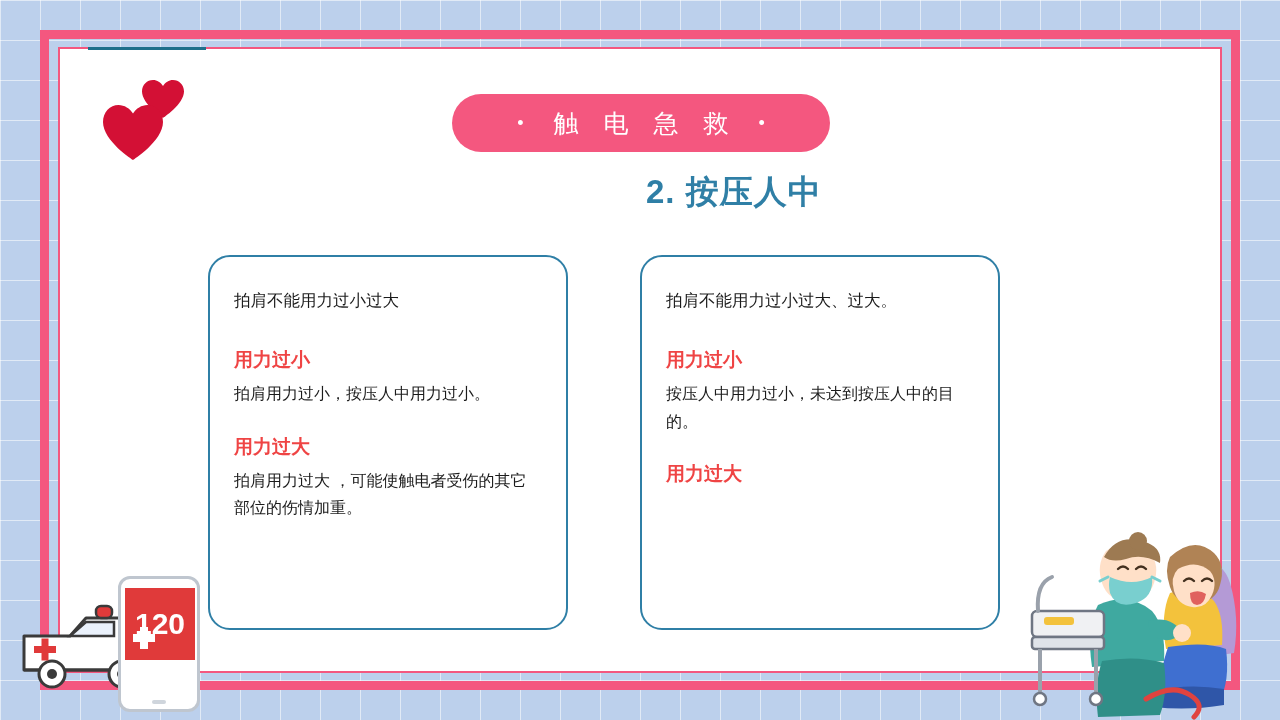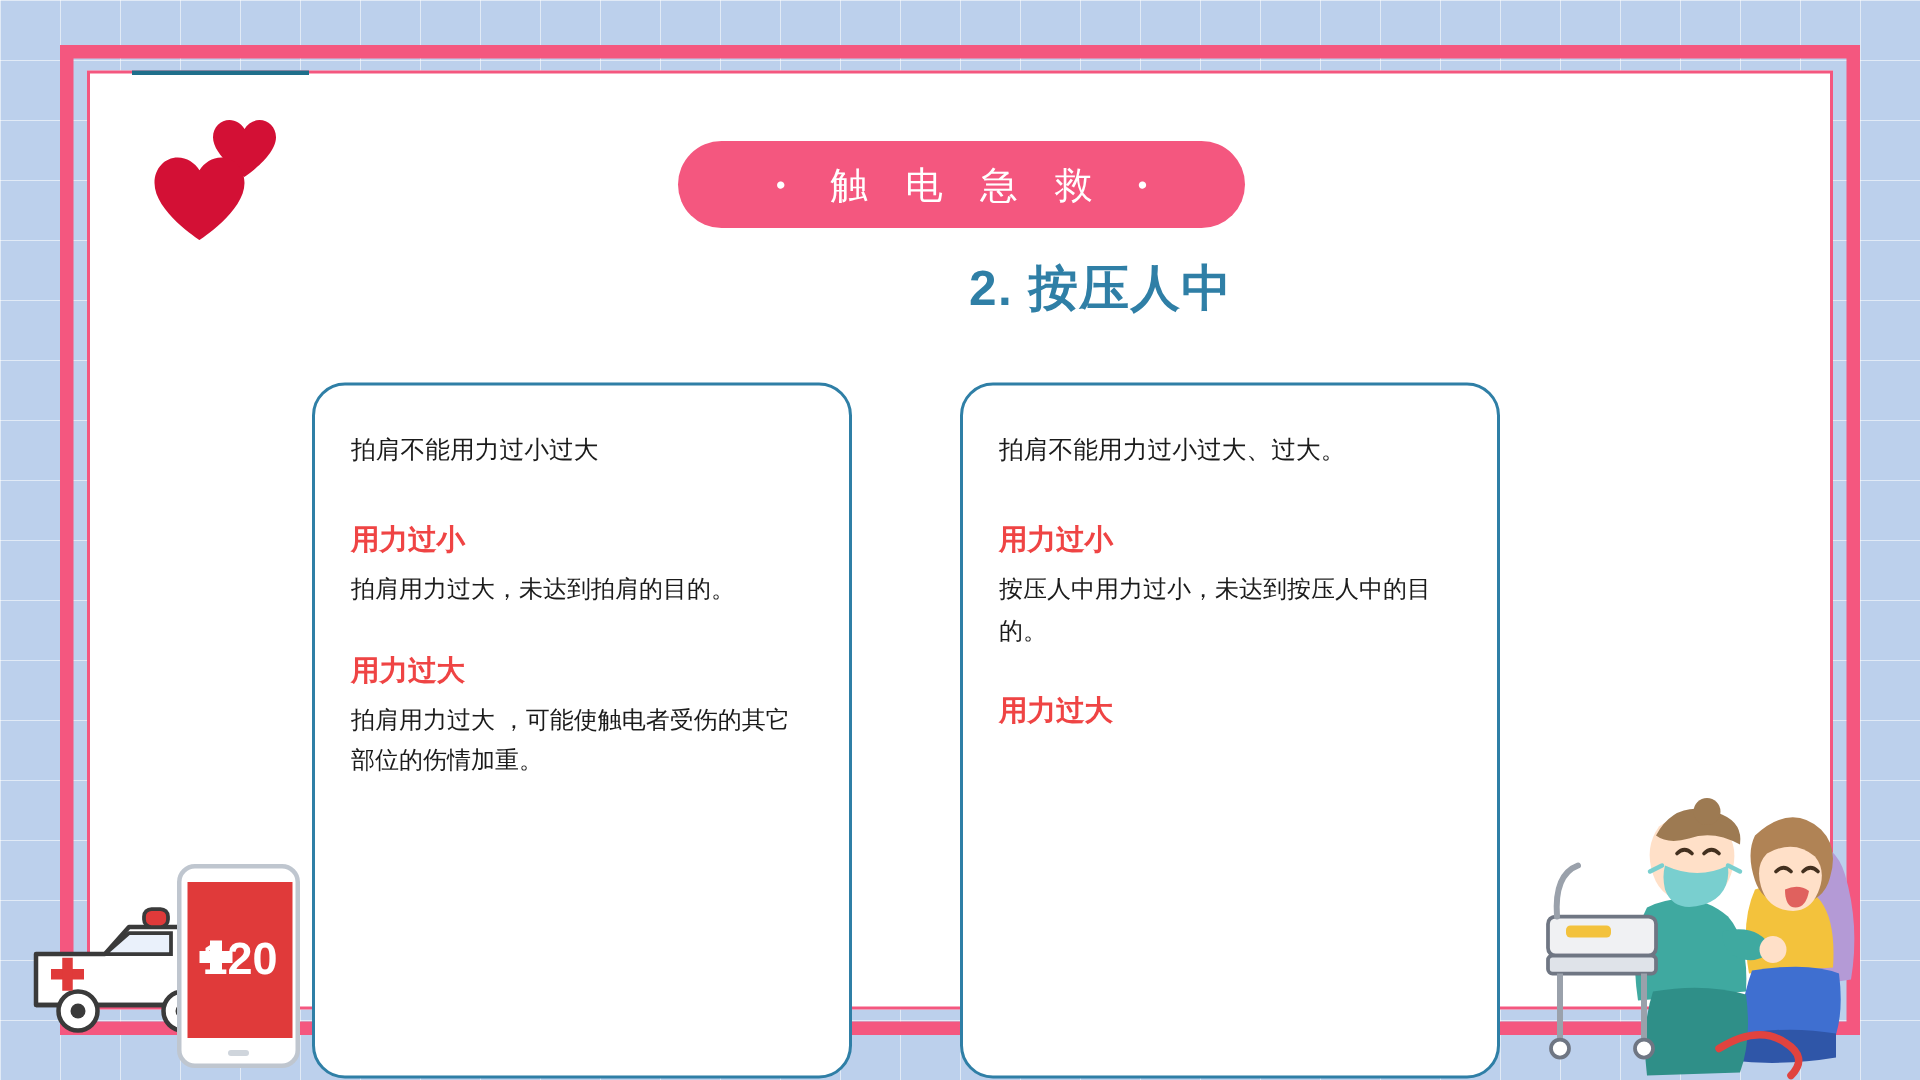--- a/index.html
+++ b/index.html
@@ -86,21 +86,21 @@
     margin: 0 0 12px 0;
     letter-spacing: 1px;
   }
   .col-1 .col-heading { padding-left: 20px; }
   .col-2 .col-heading { padding-left: 6px; }
 
   .card {
     position: absolute;
     top: 85px;
     width: 360px;
-    height: 464px;
+    height: 375px;
     border: 2px solid #2f7fa6;
     border-radius: 22px;
     padding: 30px 24px 20px 24px;
     background: #ffffff;
   }
   .col-1 .card { left: 0px; }
   .col-2 .card { left: 0px; }
 
   .lead {
     font-size: 16.5px;
@@ -129,21 +129,21 @@
     left: 118px; bottom: 8px;
     width: 82px; height: 136px;
     background: #ffffff;
     border: 3px solid #bfc6cf;
     border-radius: 12px;
     overflow: hidden;
   }
   .phone-screen {
     position: absolute;
     left: 4px; top: 9px;
-    width: 70px; height: 104px;
+    width: 70px; height: 72px;
     background: #e03a3a;
     display: flex;
     align-items: center;
     justify-content: center;
   }
   .phone-num {
     color: #ffffff;
     font-size: 30px;
     font-weight: bold;
     letter-spacing: 0px;
@@ -186,21 +186,21 @@
   <div class="title-pill">
     <span class="title-dot">•</span>
     <span class="title-text">触 电 急 救</span>
     <span class="title-dot">•</span>
   </div>
 
   <div class="col col-1">
     <div class="card">
       <p class="lead">拍肩不能用力过小过大</p>
       <p class="sub">用力过小</p>
-      <p class="body">拍肩用力过大，未达到拍肩的目的。</p>
+      <p class="body">拍肩用力过小，按压人中用力过小。</p>
       <p class="sub">用力过大</p>
       <p class="body">拍肩用力过大 ，可能使触电者受伤的其它部位的伤情加重。</p>
     </div>
   </div>
 
   <div class="col col-2">
     <h2 class="col-heading">2. 按压人中</h2>
     <div class="card">
       <p class="lead">拍肩不能用力过小过大、过大。</p>
       <p class="sub">用力过小</p>

